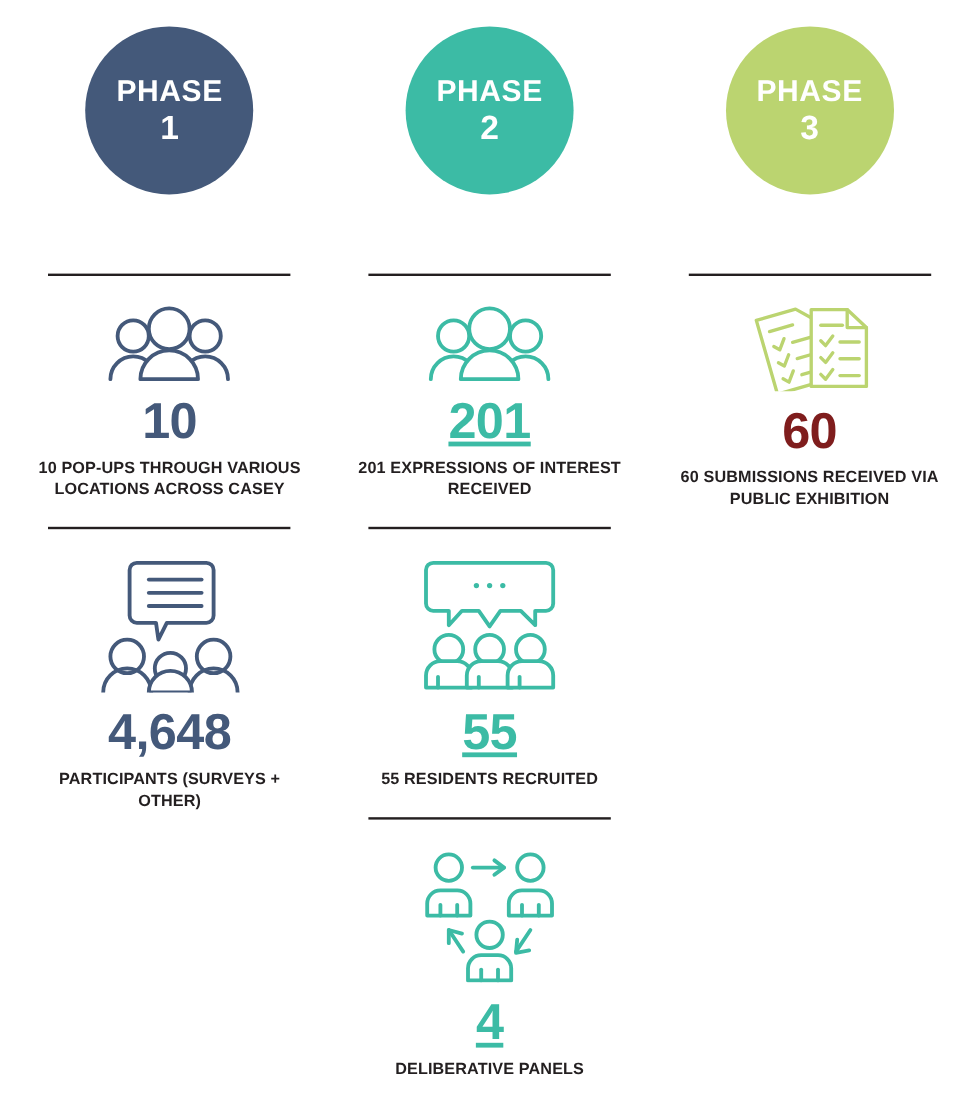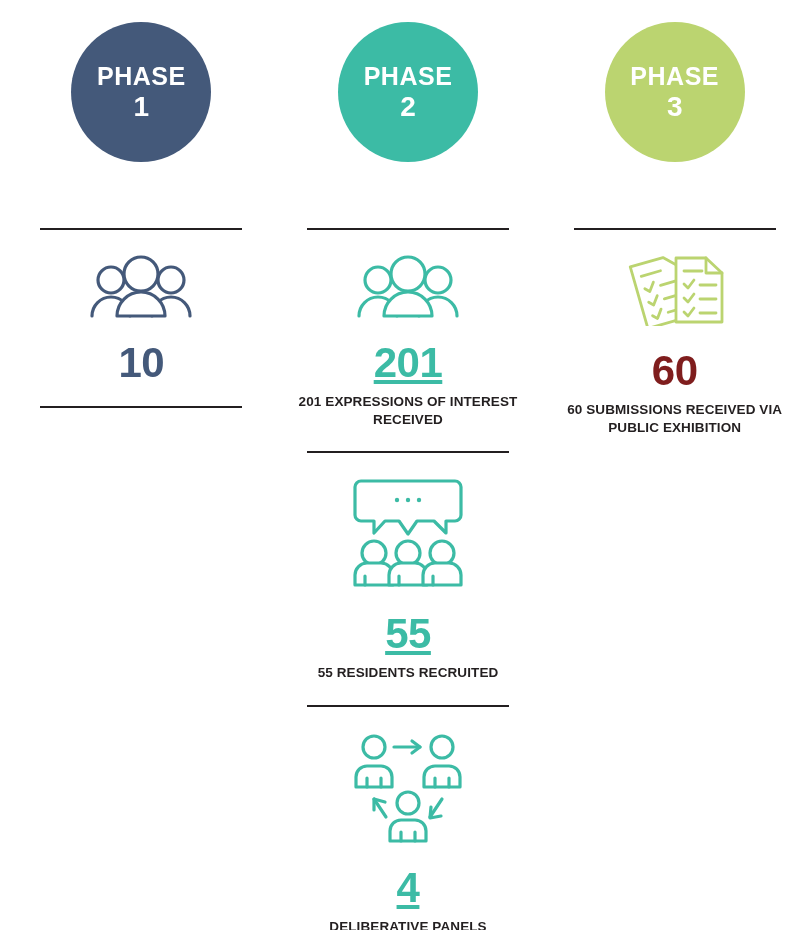--- a/index.html
+++ b/index.html
@@ -80,21 +80,21 @@
   .stat .icon-wrap {
     display: flex;
     align-items: flex-end;
     justify-content: center;
     margin-top: 24px;
   }
   .stat .stat-number {
     font-size: 42px;
     font-weight: bold;
     line-height: 1.0;
-    margin-top: 24px;
+    margin-top: 12px;
     letter-spacing: -0.5px;
   }
   .stat .stat-caption {
     font-size: 13.5px;
     font-weight: bold;
     line-height: 1.35;
     text-align: center;
     text-transform: uppercase;
     margin-top: 9px;
     color: #231f20;
@@ -124,24 +124,43 @@
         <svg width="104" height="64" viewBox="0 0 104 64" fill="none" stroke="#44597a" stroke-width="3.2" stroke-linecap="round" stroke-linejoin="round">
           <circle cx="22" cy="26" r="13"></circle>
           <path d="M3 62 a19 19 0 0 1 38 0"></path>
           <circle cx="82" cy="26" r="13"></circle>
           <path d="M63 62 a19 19 0 0 1 38 0"></path>
           <circle cx="52" cy="20" r="17" fill="#ffffff"></circle>
           <path d="M28 62 a24 24 0 0 1 48 0 z" fill="#ffffff"></path>
         </svg>
       </div>
       <div class="stat-number">10</div>
+      <div class="stat-caption">10 POP-UPS THROUGH VARIOUS LOCATIONS ACROSS CASEY</div>
     </div>
 
     <div class="rule mid-rule"></div>
 
+    <div class="stat">
+      <div class="icon-wrap">
+        <svg width="118" height="112" viewBox="0 0 118 112" fill="none" stroke="#44597a" stroke-width="3.2" stroke-linecap="round" stroke-linejoin="round">
+          <path d="M32 4 h58 a6 6 0 0 1 6 6 v38 a6 6 0 0 1 -6 6 h-33 l-7 14 -2 -14 h-16 a6 6 0 0 1 -6 -6 v-38 a6 6 0 0 1 6 -6 z" fill="#ffffff"></path>
+          <line x1="42" y1="18" x2="86" y2="18"></line>
+          <line x1="42" y1="29" x2="86" y2="29"></line>
+          <line x1="42" y1="40" x2="86" y2="40"></line>
+          <circle cx="24" cy="82" r="14"></circle>
+          <path d="M4 112 a20 20 0 0 1 40 0"></path>
+          <circle cx="96" cy="82" r="14"></circle>
+          <path d="M76 112 a20 20 0 0 1 40 0"></path>
+          <circle cx="60" cy="92" r="13" fill="#ffffff"></circle>
+          <path d="M42 112 a18 18 0 0 1 36 0 z" fill="#ffffff"></path>
+        </svg>
+      </div>
+      <div class="stat-number">4,648</div>
+      <div class="stat-caption">PARTICIPANTS (SURVEYS + OTHER)</div>
+    </div>
 
   </div>
 
   <div class="phase-column col-2">
 
     <div class="phase-badge">
       <span class="badge-word">PHASE</span>
       <span class="badge-num">2</span>
     </div>
 

